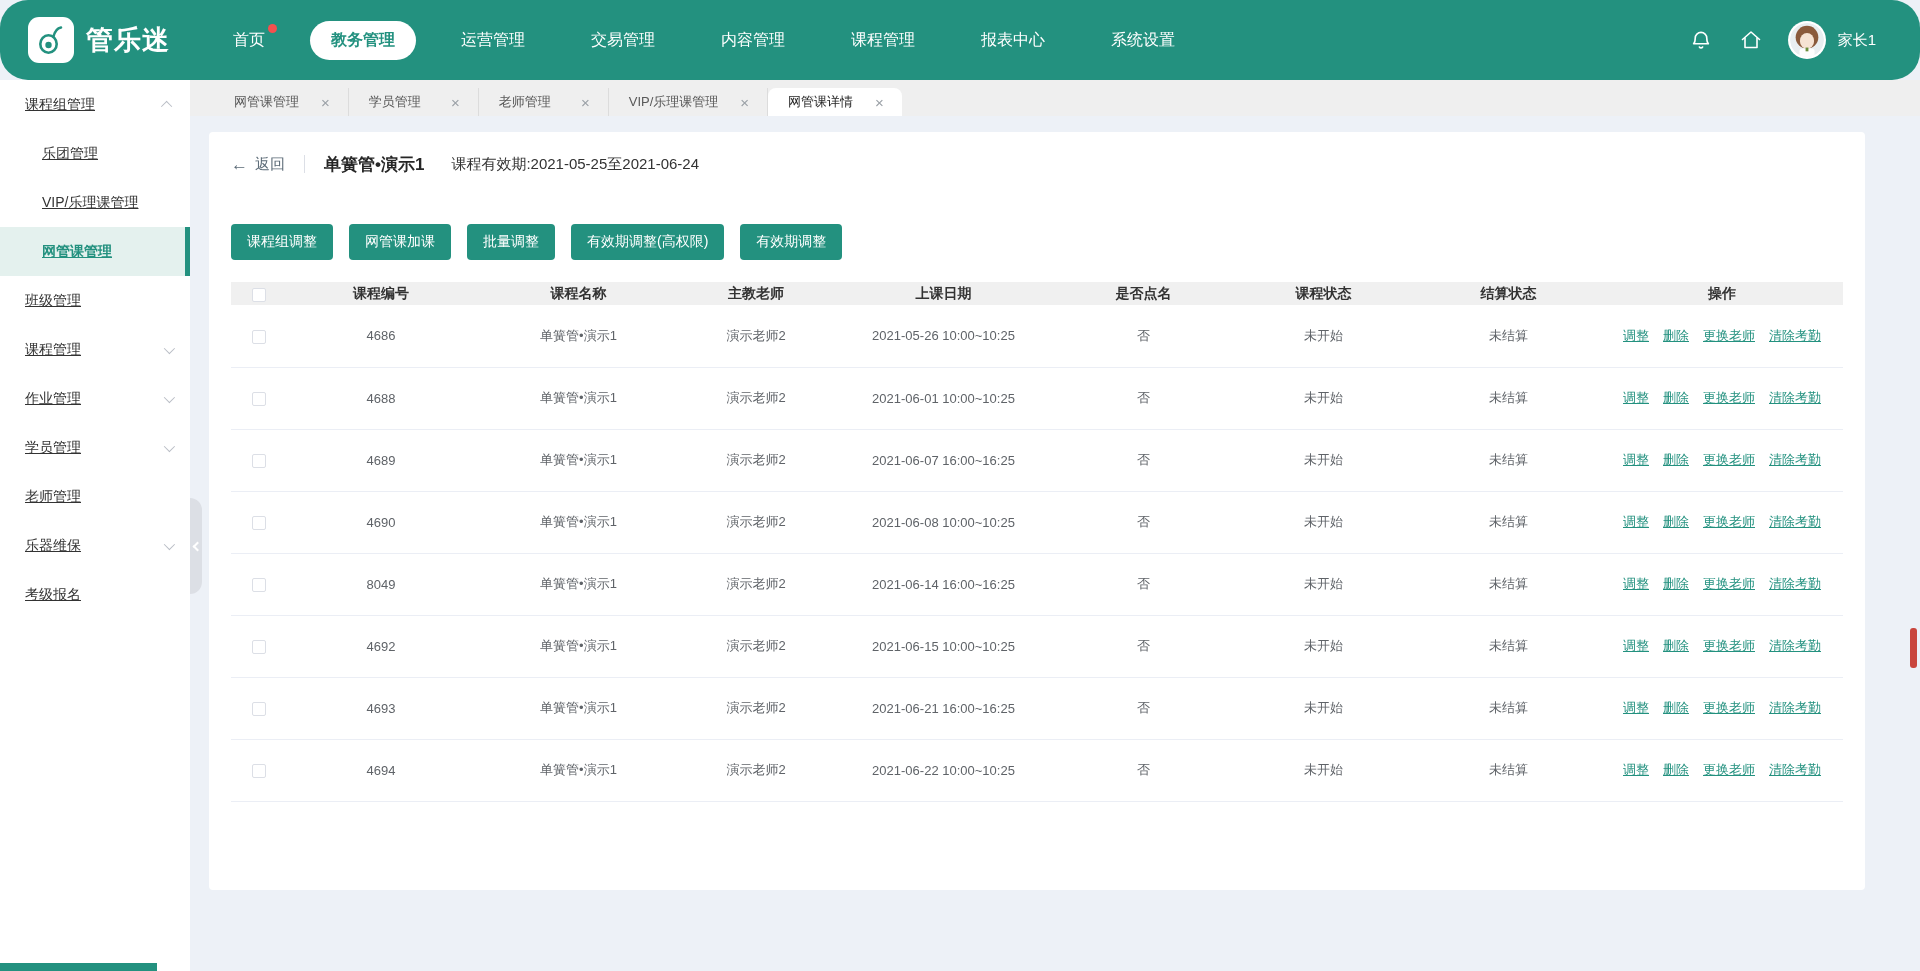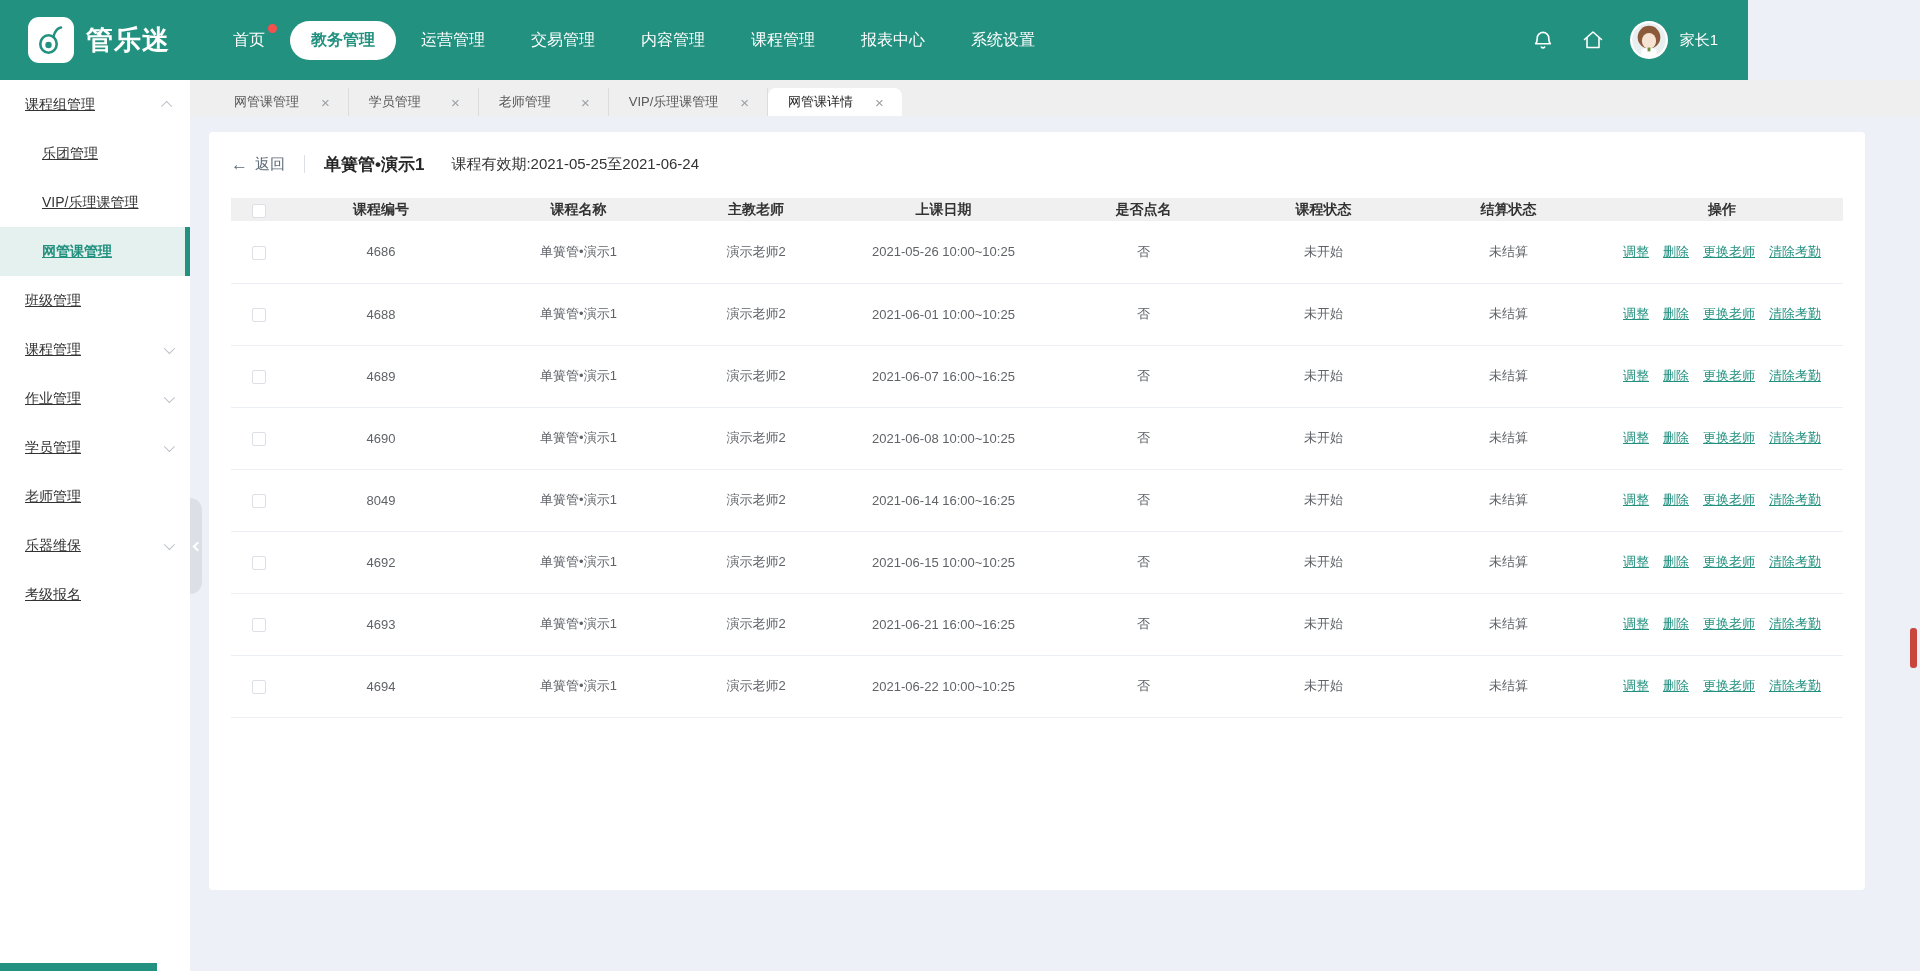--- a/index.html
+++ b/index.html
@@ -6,28 +6,28 @@
     --teal:#23917F;
     --teal-dark:#1f8271;
     --content-bg:#EDF1F7;
     --border-light:#EBEEF5;
   }
   *{box-sizing:border-box;margin:0;padding:0;}
   html,body{width:1920px;height:971px;overflow:hidden;}
   body{font-family:"Liberation Sans","DejaVu Sans",sans-serif;background:var(--content-bg);position:relative;}
 
   
-  .navbar{position:absolute;top:0;left:0;width:1748px;height:80px;background:var(--teal);display:flex;align-items:center;z-index:30;}
+  .navbar{position:absolute;top:0;left:0;width:1920px;height:80px;background:var(--teal);display:flex;align-items:center;z-index:30;border-radius:28px;}
   .brand{margin-left:28px;display:flex;align-items:center;gap:12px;color:#fff;font-size:27px;font-weight:bold;letter-spacing:1px;}
   .logo{width:46px;height:46px;background:#fff;border-radius:11px;display:flex;align-items:center;justify-content:center;flex:0 0 auto;}
-  .nav-menu{display:flex;align-items:flex-start;margin-left:42px;gap:4px;}
+  .nav-menu{display:flex;align-items:flex-start;margin-left:42px;gap:24px;}
   .nav-item{position:relative;color:#fff;font-size:16px;padding:9px 21px;border-radius:20px;cursor:pointer;white-space:nowrap;}
   .nav-item.active{background:#fff;color:var(--teal);font-weight:bold;}
   .badge-dot{position:absolute;top:3px;right:9px;width:9px;height:9px;border-radius:50%;background:#F5504E;}
-  .nav-right{margin-left:auto;margin-right:30px;display:flex;align-items:center;gap:24px;color:#fff;}
+  .nav-right{margin-left:auto;margin-right:44px;display:flex;align-items:center;gap:24px;color:#fff;}
   .icon-btn{width:26px;height:26px;display:flex;align-items:center;justify-content:center;cursor:pointer;}
   .avatar{width:38px;height:38px;border-radius:50%;border:2px solid rgba(255,255,255,.9);overflow:hidden;background:#fff;cursor:pointer;flex:0 0 auto;}
   .user-name{font-size:15px;margin-left:-12px;}
 
   
   .sidebar{position:absolute;top:80px;left:0;width:190px;bottom:0;background:#fff;z-index:20;}
   .side-item{height:49px;display:flex;align-items:center;padding:0 18px 0 25px;font-size:14px;color:#333;cursor:pointer;position:relative;}
   .side-item.sub{padding-left:42px;}
   .side-item .lbl{flex:1;text-decoration:underline;}
   .side-item.active{background:#E4F1EE;color:var(--teal);font-weight:bold;}
@@ -190,20 +190,27 @@
   <section class="card">
     <div class="detail-header">
       <span class="back">
         <span class="arrow">←</span>
         <span>返回</span>
       </span>
       <span class="vdiv"></span>
       <span class="detail-title">单簧管•演示1</span>
       <span class="detail-validity">课程有效期:2021-05-25至2021-06-24</span>
     </div>
+    <div class="actions" id="actions">
+        <button class="btn">课程组调整</button>
+        <button class="btn">网管课加课</button>
+        <button class="btn">批量调整</button>
+        <button class="btn">有效期调整(高权限)</button>
+        <button class="btn">有效期调整</button>
+      </div>
     <table class="course-table">
       <colgroup>
         <col style="width:55px">
           <col style="width:190px">
           <col style="width:205px">
           <col style="width:150px">
         <col style="width:225px">
           <col style="width:175px">
           <col style="width:185px">
           <col style="width:185px">

